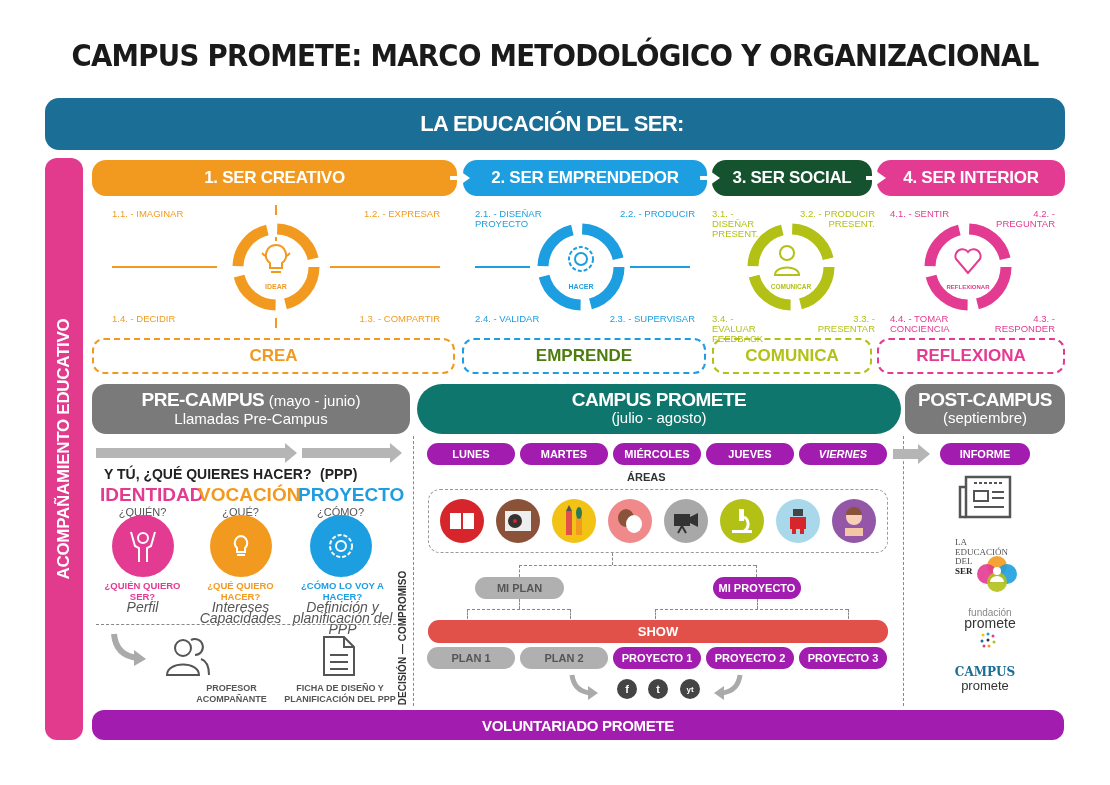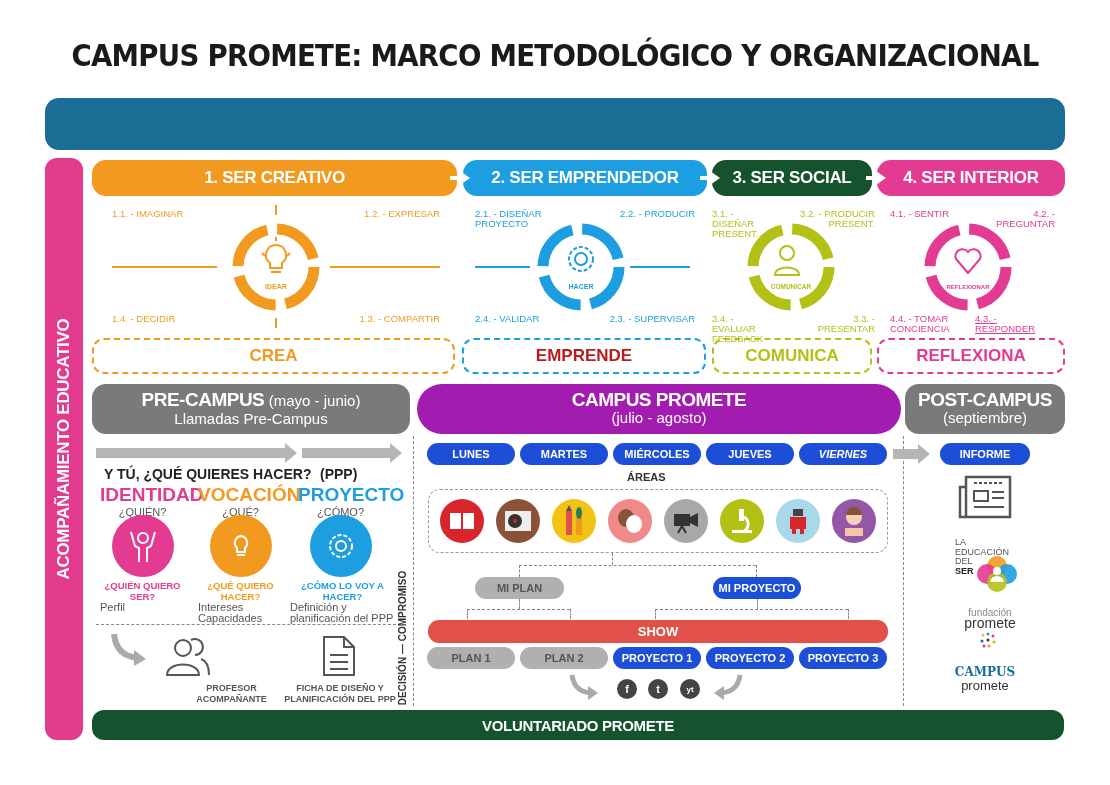--- a/index.html
+++ b/index.html
@@ -17,41 +17,42 @@
   .hline { height: 1.5px; }
   .vline { width: 1.5px; height: 10px; }
   .cycle { width: 96px; height: 96px; }
   .dash-box { height: 36px; border: 2px dashed; border-radius: 12px; display: flex; align-items: center; justify-content: center; font-weight: 700; font-size: 17px; top: 338px; }
   .phase { top: 384px; height: 50px; border-radius: 14px; color: #fff; display: flex; flex-direction: column; align-items: center; justify-content: center; line-height: 18px; }
   .phase .big { font-weight: 700; font-size: 19px; letter-spacing: -0.5px; }
   .phase .small { font-size: 15px; }
   .graybar { height: 10px; background: #b5b5b5; }
   .grayarrow { width: 0; height: 0; border-top: 10px solid transparent; border-bottom: 10px solid transparent; border-left: 12px solid #b5b5b5; }
   .pill { height: 22px; border-radius: 11px; color: #fff; font-weight: 700; font-size: 11px; display: flex; align-items: center; justify-content: center; }
-  .dk { background: #1d4ed8; }
+  .dk { background: #a21caf; }
   .lt { background: #b0b0b0; color: #555; }
   .q-head { font-weight: 700; font-size: 14px; color: #222; }
   .q-lab { font-weight: 700; font-size: 19px; text-align: center; }
   .q-sub { font-size: 11px; color: #555; text-align: center; }
   .circ { width: 62px; height: 62px; border-radius: 50%; display: flex; align-items: center; justify-content: center; }
   .q-ans { font-weight: 700; font-size: 9.5px; text-align: center; line-height: 11px; }
-  .q-desc { font-size: 11px; color: #555; text-align: left; line-height: 11px; }
+  .q-desc { font-size: 14px; color: #555; text-align: center; line-height: 11px; font-style: italic; }
   .area { width: 44px; height: 44px; border-radius: 50%; display: flex; align-items: center; justify-content: center; }
   .dashed-v { border-left: 1.5px dashed #888; width: 0; }
   .dashed-h { border-top: 1.5px dashed #888; height: 0; }
   .caption { font-weight: 700; font-size: 9px; color: #555; text-align: center; line-height: 11px; }
   .social { width: 20px; height: 20px; border-radius: 50%; background: #444; color: #fff; font-size: 11px; font-weight: 700; display: flex; align-items: center; justify-content: center; }
-  .volunteer { left: 92px; top: 710px; width: 972px; height: 30px; background: #14532d; border-radius: 12px; color: #fff; font-weight: 700; font-size: 15px; display: flex; align-items: center; justify-content: center; letter-spacing: -0.3px; }
+  .volunteer { left: 92px; top: 710px; width: 972px; height: 30px; background: #a21caf; border-radius: 12px; color: #fff; font-weight: 700; font-size: 15px; display: flex; align-items: center; justify-content: center; letter-spacing: -0.3px; }
 </style>
 </head>
 <body>
 
 <div class="abs title">CAMPUS PROMETE: MARCO METODOLÓGICO Y ORGANIZACIONAL</div>
 
 <div class="abs banner">
+  <b>LA EDUCACIÓN DEL SER:</b>
 </div>
 
 <div class="abs side">
   <span>ACOMPAÑAMIENTO EDUCATIVO</span>
 </div>
 
 <div class="abs stage" style="left:92px;width:365px;background:#f29a1f;">
     <span>1. SER CREATIVO</span>
   </div>
 <div class="abs stage" style="left:463px;width:244px;background:#1d9ee0;">
@@ -95,38 +96,38 @@
 <div class="abs sub" style="left:475px;top:314px;color:#1d9ee0;">2.4. - VALIDAR</div>
 <div class="abs sub" style="left:600px;top:314px;width:95px;text-align:right;color:#1d9ee0;">2.3. - SUPERVISAR</div>
 <div class="abs hline" style="left:475px;top:266px;width:55px;background:#1d9ee0;"></div>
 <div class="abs hline" style="left:630px;top:266px;width:60px;background:#1d9ee0;"></div>
 <svg class="abs cycle" style="left:533px;top:219px;" viewBox="0 0 96 96">
   <circle cx="48" cy="48" r="38" fill="none" stroke="#1d9ee0" stroke-width="11" stroke-dasharray="50 10"></circle>
   <circle cx="48" cy="40" r="12" fill="none" stroke="#1d9ee0" stroke-width="2" stroke-dasharray="4 2"></circle>
   <circle cx="48" cy="40" r="6" fill="none" stroke="#1d9ee0" stroke-width="2"></circle>
   <text x="48" y="70" text-anchor="middle" font-size="7" font-weight="700" fill="#1d9ee0" font-family="Liberation Sans, sans-serif">HACER</text>
 </svg>
-<div class="abs dash-box" style="left:462px;width:244px;border-color:#1d9ee0;color:#b91c1c;">EMPRENDE</div>
+<div class="abs dash-box" style="left:462px;width:244px;border-color:#1d9ee0;color:#4d7c0f;">EMPRENDE</div>
 
 <div class="abs sub" style="left:712px;top:209px;width:60px;color:#b3c117;">3.1. - DISEÑAR PRESENT.</div>
 <div class="abs sub" style="left:800px;top:209px;width:75px;text-align:right;color:#b3c117;">3.2. - PRODUCIR PRESENT.</div>
 <div class="abs sub" style="left:712px;top:314px;width:60px;color:#b3c117;">3.4. - EVALUAR FEEDBACK</div>
 <div class="abs sub" style="left:800px;top:314px;width:75px;text-align:right;color:#b3c117;">3.3. - PRESENTAR</div>
 <svg class="abs cycle" style="left:743px;top:219px;" viewBox="0 0 96 96">
   <circle cx="48" cy="48" r="38" fill="none" stroke="#b3c117" stroke-width="11" stroke-dasharray="50 10"></circle>
   <circle cx="44" cy="34" r="7" fill="none" stroke="#b3c117" stroke-width="2"></circle>
   <path d="M32 56c0-10 24-10 24 0z" fill="none" stroke="#b3c117" stroke-width="2"></path>
   <text x="48" y="70" text-anchor="middle" font-size="6.5" font-weight="700" fill="#b3c117" font-family="Liberation Sans, sans-serif">COMUNICAR</text>
 </svg>
 <div class="abs dash-box" style="left:712px;width:160px;border-color:#b3c117;color:#b3c117;">COMUNICA</div>
 
 <div class="abs sub" style="left:890px;top:209px;color:#e33a92;">4.1. - SENTIR</div>
 <div class="abs sub" style="left:975px;top:209px;width:80px;text-align:right;color:#e33a92;">4.2. - PREGUNTAR</div>
 <div class="abs sub" style="left:890px;top:314px;width:70px;color:#e33a92;">4.4. - TOMAR CONCIENCIA</div>
-<div class="abs sub" style="left:975px;top:314px;width:80px;color:#e33a92;text-decoration:underline;">4.3. - RESPONDER</div>
+<div class="abs sub" style="left:975px;top:314px;width:80px;text-align:right;color:#e33a92;">4.3. - RESPONDER</div>
 <svg class="abs cycle" style="left:920px;top:219px;" viewBox="0 0 96 96">
   <circle cx="48" cy="48" r="38" fill="none" stroke="#e33a92" stroke-width="11" stroke-dasharray="50 10"></circle>
   <path d="M48 54 L36 40 a7 7 0 0 1 12 -7 a7 7 0 0 1 12 7z" fill="none" stroke="#e33a92" stroke-width="2"></path>
   <text x="48" y="70" text-anchor="middle" font-size="6" font-weight="700" fill="#e33a92" font-family="Liberation Sans, sans-serif">REFLEXIONAR</text>
 </svg>
 <div class="abs dash-box" style="left:877px;width:188px;border-color:#e33a92;color:#e33a92;">REFLEXIONA</div>
 
 <div class="abs phase" style="left:92px;width:318px;background:#7a7a7a;">
   <div><span class="big">PRE-CAMPUS</span> <span class="small">(mayo - junio)</span></div>
   <div class="small">Llamadas Pre-Campus</div>
@@ -203,21 +204,21 @@
     <path d="M2 2h20l10 10v28H2z" fill="none" stroke="#555" stroke-width="2"></path>
     <path d="M22 2v10h10" fill="none" stroke="#555" stroke-width="2"></path>
     <line x1="8" y1="20" x2="26" y2="20" stroke="#555" stroke-width="2"></line>
     <line x1="8" y1="27" x2="26" y2="27" stroke="#555" stroke-width="2"></line>
     <line x1="8" y1="34" x2="26" y2="34" stroke="#555" stroke-width="2"></line>
   </svg>
 <div class="abs caption" style="left:280px;top:683px;width:120px;">FICHA DE DISEÑO Y PLANIFICACIÓN DEL PPP</div>
 
 <div class="abs dashed-v" style="left:413px;top:436px;height:270px;"></div>
 
-<div class="abs phase" style="left:417px;width:484px;background:#a21caf;border-radius:25px;">
+<div class="abs phase" style="left:417px;width:484px;background:#0f766e;border-radius:25px;">
   <div class="big">CAMPUS PROMETE</div>
   <div class="small">(julio - agosto)</div>
 </div>
 <div class="abs pill dk" style="left:427px;top:443px;width:88px;">LUNES</div>
 <div class="abs pill dk" style="left:520px;top:443px;width:88px;">MARTES</div>
 <div class="abs pill dk" style="left:613px;top:443px;width:88px;">MIÉRCOLES</div>
 <div class="abs pill dk" style="left:706px;top:443px;width:88px;">JUEVES</div>
 <div class="abs pill dk" style="left:799px;top:443px;width:88px;font-style:italic;">VIERNES</div>
 <div class="abs" style="left:627px;top:471px;font-weight:700;font-size:11px;color:#333;">ÁREAS</div>
 
@@ -326,21 +327,21 @@
 <svg class="abs" style="left:958px;top:475px;" width="54" height="44" viewBox="0 0 54 44">
     <rect x="8" y="2" width="44" height="40" fill="none" stroke="#555" stroke-width="2.5"></rect>
     <path d="M8 12H2v30h6" fill="none" stroke="#555" stroke-width="2.5"></path>
     <rect x="16" y="16" width="14" height="10" fill="none" stroke="#555" stroke-width="2"></rect>
     <line x1="34" y1="17" x2="46" y2="17" stroke="#555" stroke-width="2"></line>
     <line x1="34" y1="23" x2="46" y2="23" stroke="#555" stroke-width="2"></line>
     <line x1="16" y1="32" x2="46" y2="32" stroke="#555" stroke-width="2"></line>
     <line x1="16" y1="8" x2="46" y2="8" stroke="#555" stroke-width="2" stroke-dasharray="3 2"></line>
   </svg>
 
-<div class="abs" style="left:955px;top:538px;font-size:9px;line-height:9.5px;color:#555;">
+<div class="abs" style="left:955px;top:538px;font-size:9px;line-height:9.5px;color:#555;font-family:Liberation Serif, serif;">
   <div>LA</div>
   <div>EDUCACIÓN</div>
   <div>DEL</div>
   <div style="font-weight:700;color:#222;">SER</div>
 </div>
 <svg class="abs" style="left:976px;top:555px;" width="42" height="38" viewBox="0 0 42 38">
   <circle cx="21" cy="11" r="10" fill="#f29a1f" opacity="0.9"></circle>
   <circle cx="11" cy="19" r="10" fill="#e33a92" opacity="0.9"></circle>
   <circle cx="31" cy="19" r="10" fill="#1d9ee0" opacity="0.9"></circle>
   <circle cx="21" cy="27" r="10" fill="#b3c117" opacity="0.9"></circle>

